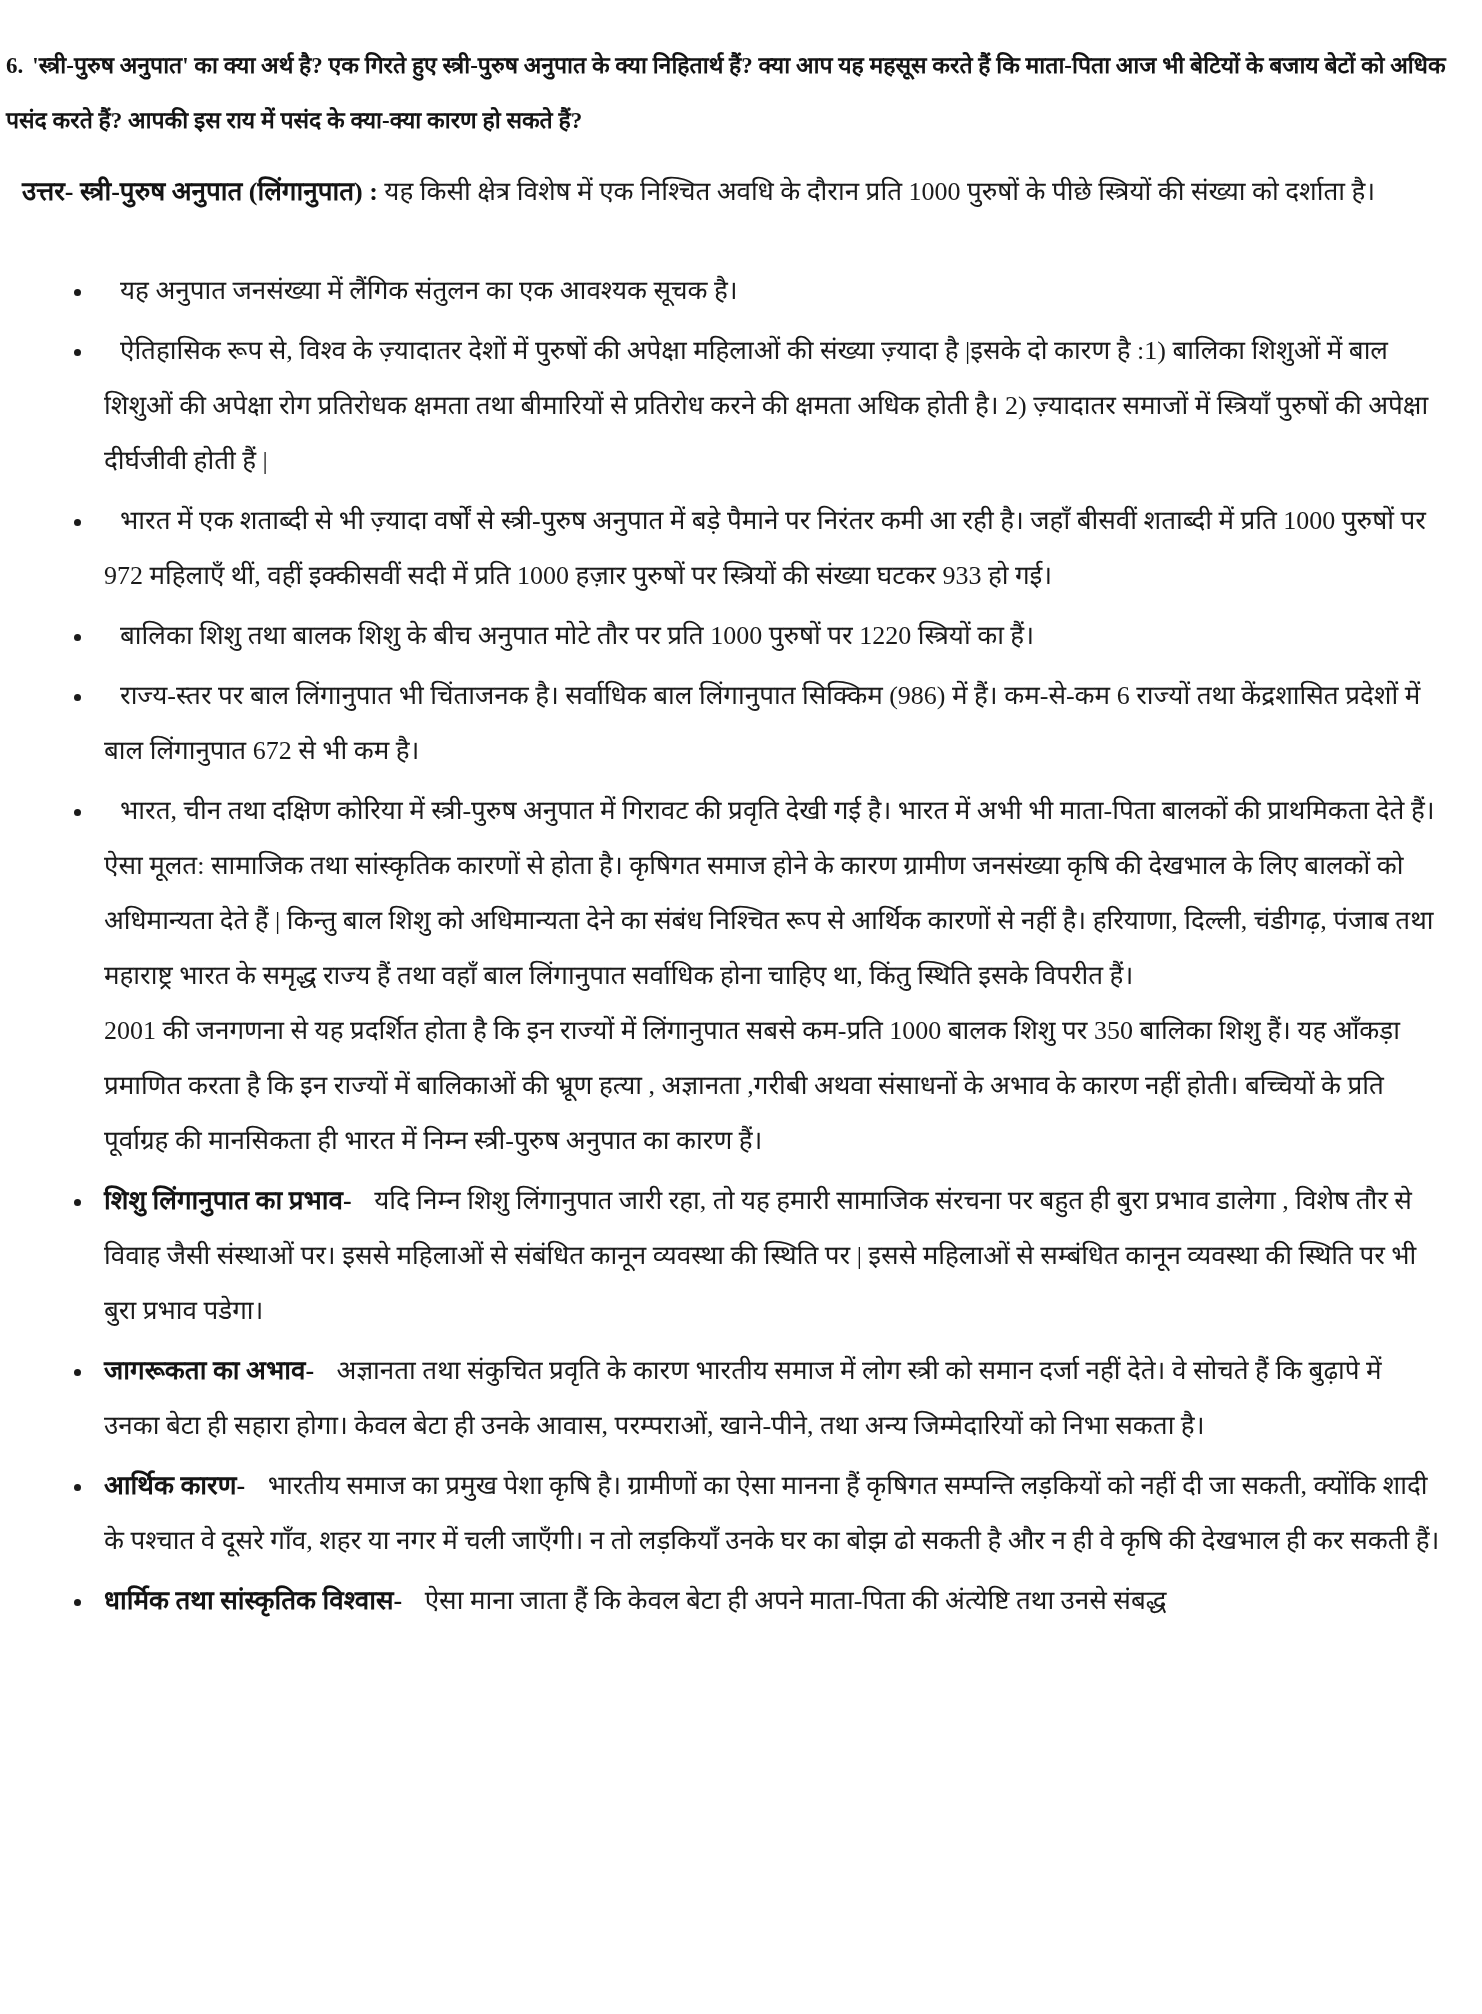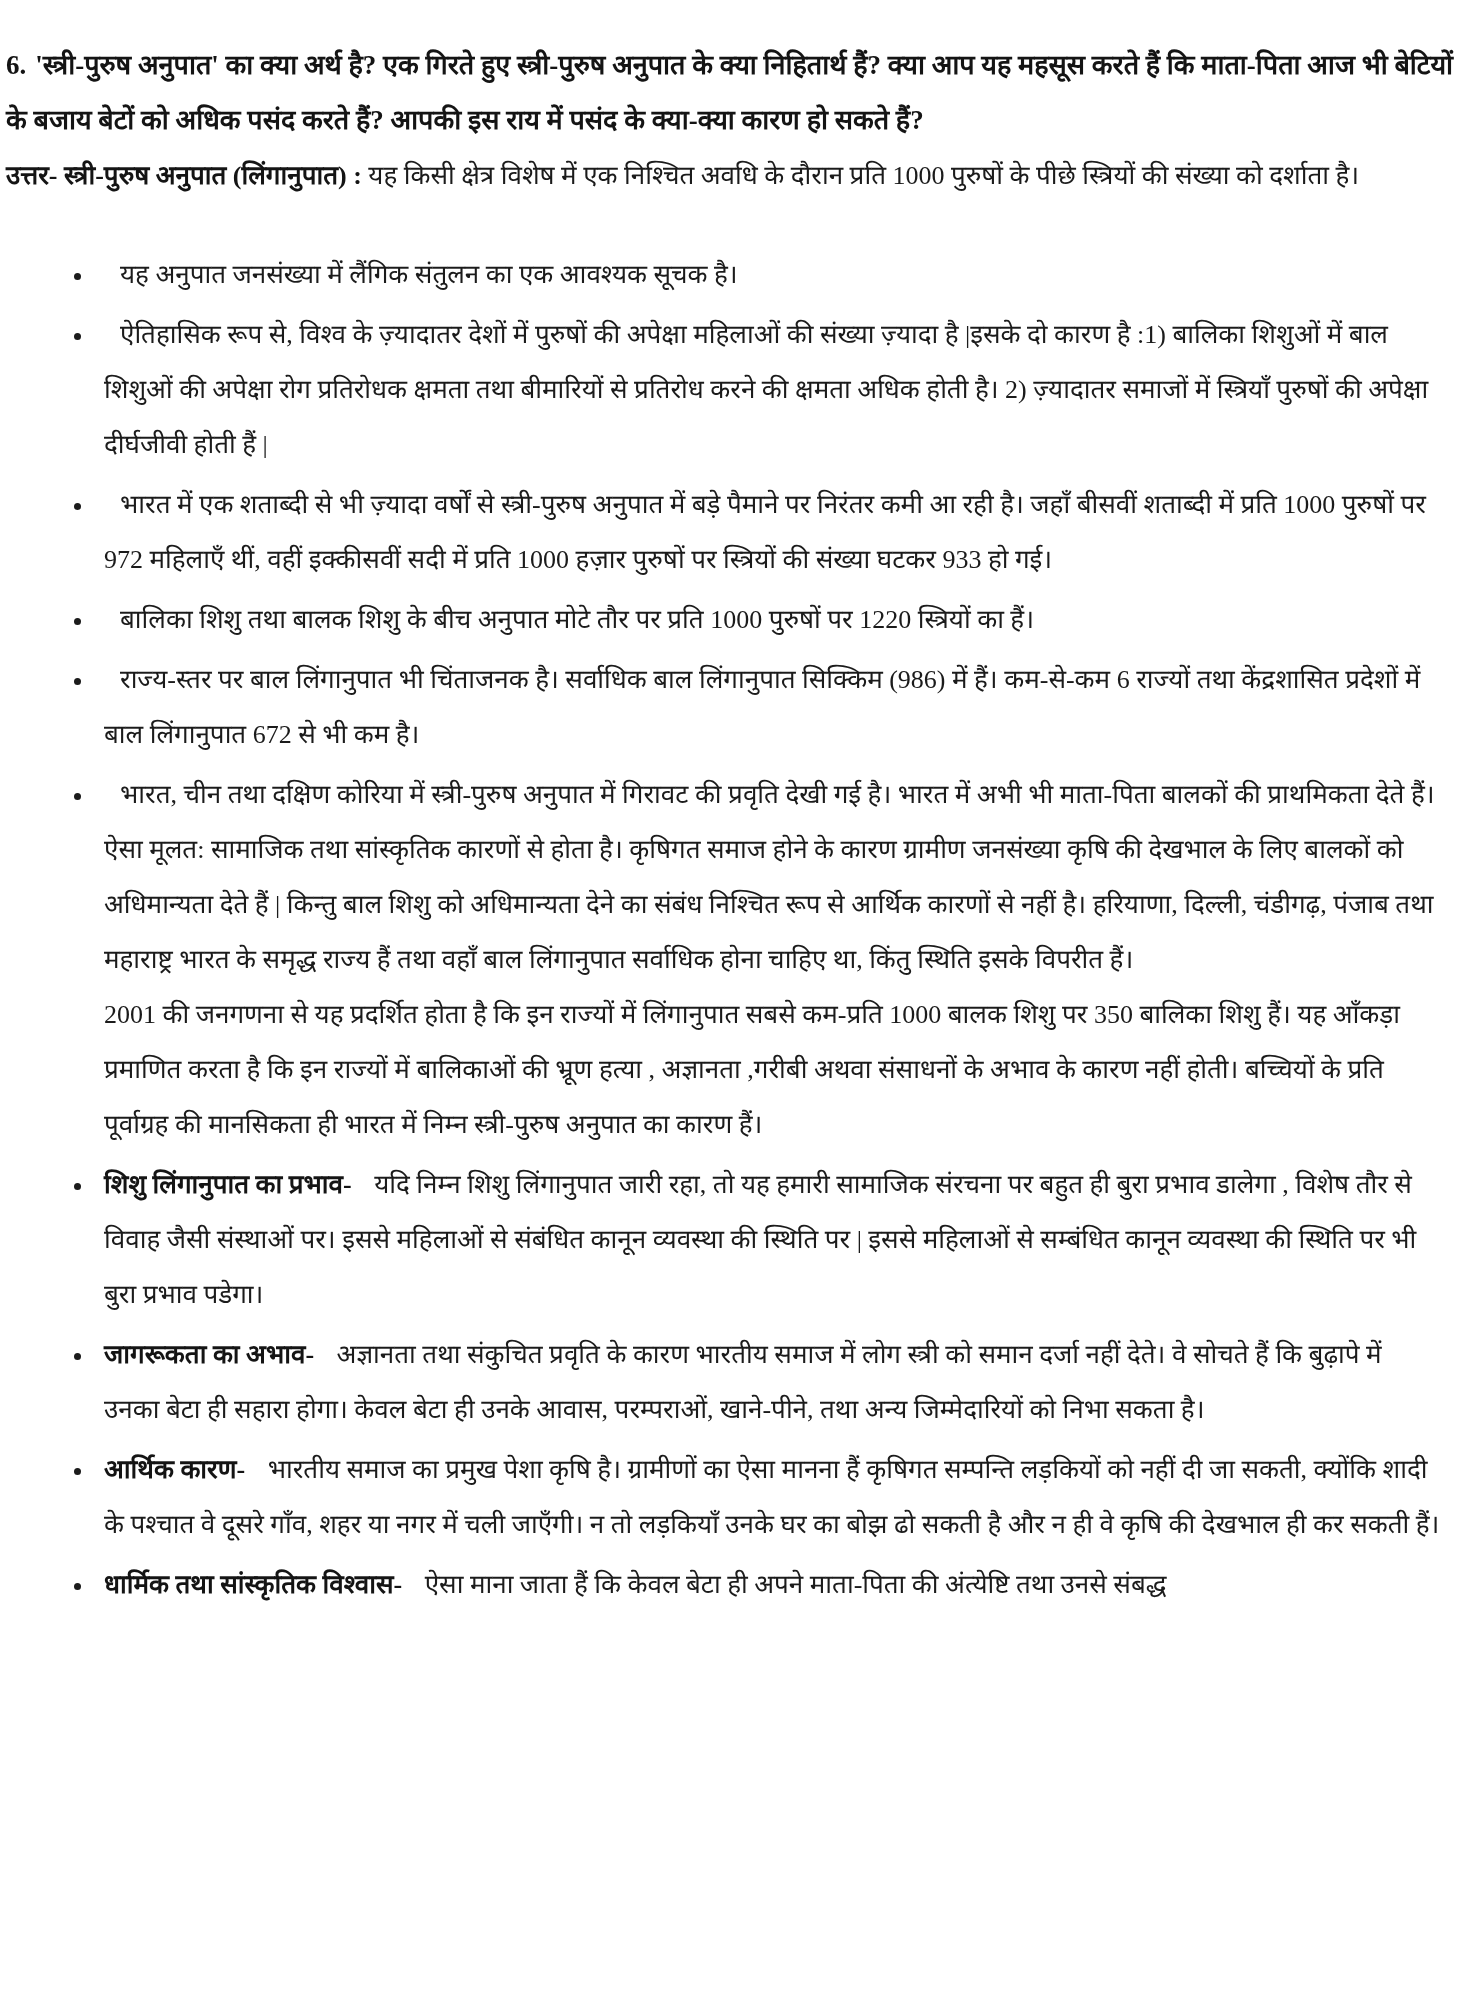--- a/index.html
+++ b/index.html
@@ -16,29 +16,29 @@
     color: #1b1b1b;
     font-family: "Liberation Serif", "DejaVu Serif", serif;
     font-size: 26px;
     line-height: 55px;
     padding: 38px 10px 0 6px;
     overflow: hidden;
   }
   .question {
     margin: 0;
     font-weight: 700;
-    font-size: 27px;
+    font-size: 23px;
     line-height: 55px;
     color: #141414;
   }
   .q-num {
     margin-right: 9px;
   }
   .answer-intro {
-    margin: 0;
+    margin: 16px;
   }
   .lead {
     font-weight: 700;
     color: #141414;
   }
   .bullet-list {
     margin: 44px 0 0 0;
     padding: 0 30px 0 88px;
     list-style: disc outside;
   }

